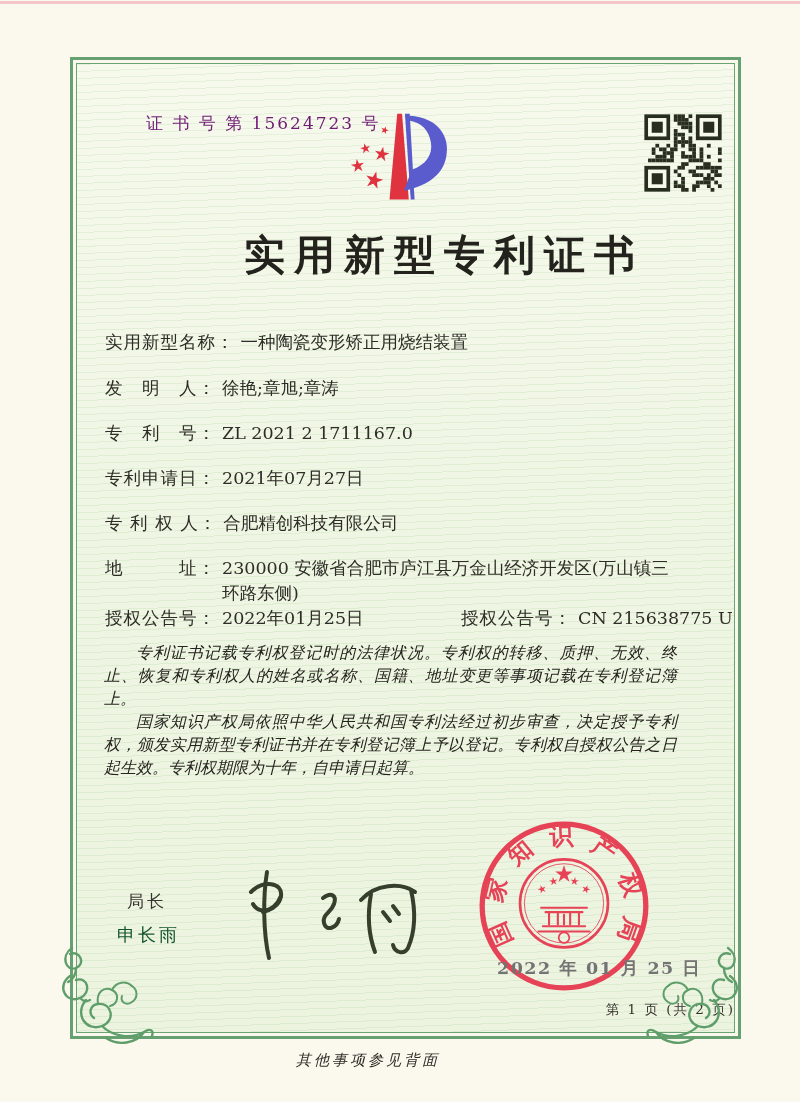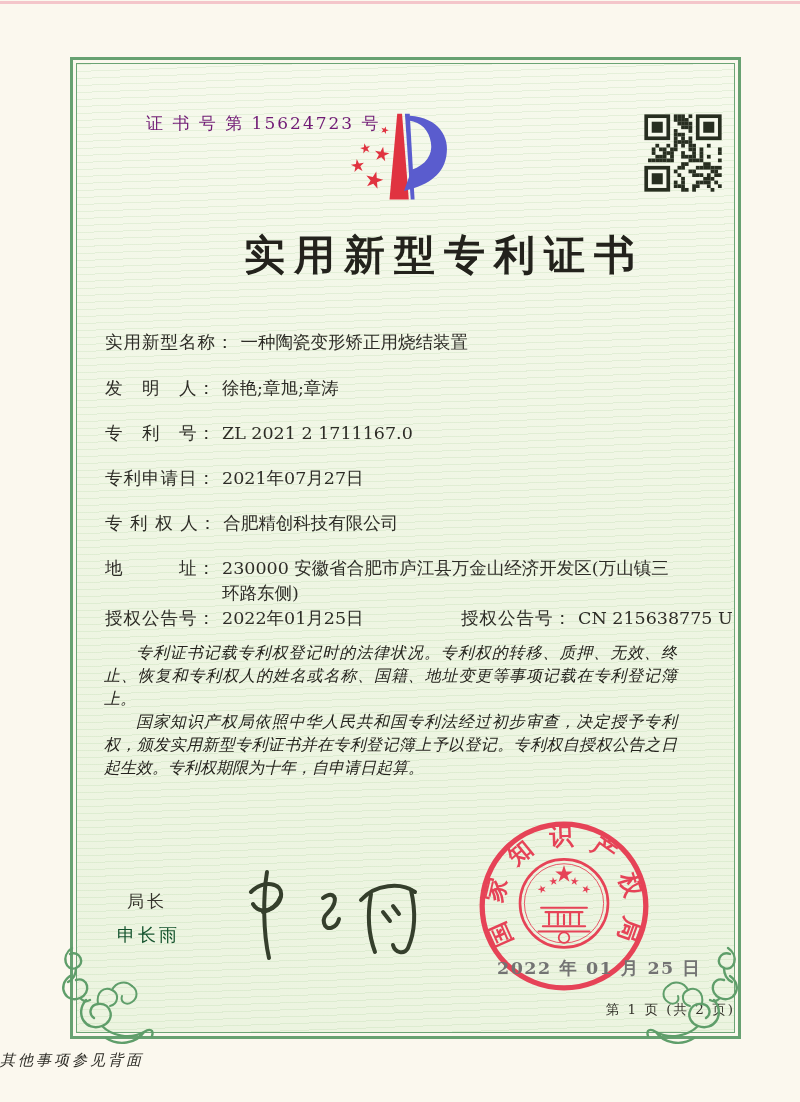--- a/index.html
+++ b/index.html
@@ -42,21 +42,21 @@
   .paras p{margin:0;text-indent:2em;}
   .sig-title{position:absolute;left:118px;top:890px;font-size:17px;letter-spacing:3px;color:#35342c;font-family:"Liberation Sans","DejaVu Sans",sans-serif;margin-left:9px;}
   .sig-name{position:absolute;left:117px;top:923px;font-size:18px;letter-spacing:3px;color:#14532d;font-family:"Liberation Sans","DejaVu Sans",sans-serif;}
   .signature{position:absolute;left:238px;top:862px;width:200px;height:100px;}
   .seal{position:absolute;left:476px;top:818px;width:176px;height:176px;opacity:.93;}
   .seal-date{
     position:absolute;left:497px;top:956px;font-size:17.5px;font-weight:700;
     color:#737373;letter-spacing:1.5px;white-space:nowrap;z-index:5;
   }
   .page-num{position:absolute;left:70px;top:1001px;width:665px;text-align:right;font-size:13.5px;letter-spacing:2px;color:#35342c;}
-  .back-note{position:absolute;left:0;top:1051px;width:736px;font-size:15px;font-style:italic;letter-spacing:3px;color:#2e2d27;}
+  .back-note{position:absolute;left:0;top:1051px;width:736px;text-align:center;font-size:15px;font-style:italic;letter-spacing:3px;color:#2e2d27;}
   .ornament{position:absolute;width:112px;height:112px;z-index:3;}
   .orn-bl{left:46px;top:942px;}
   .orn-br{left:642px;top:942px;transform:scaleX(-1);}
 </style>
 </head>
 <body>
 
 <div class="page">
   <div class="scan-top-line"></div>
 

